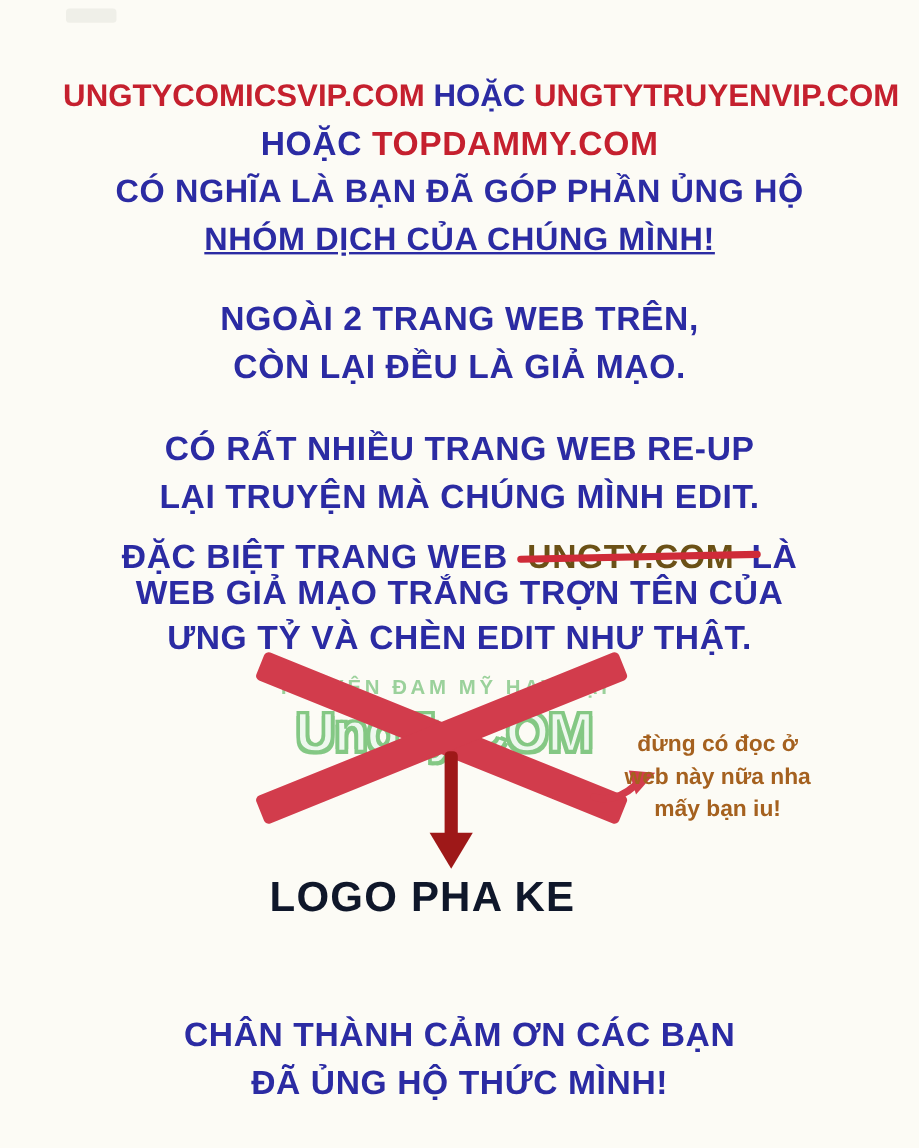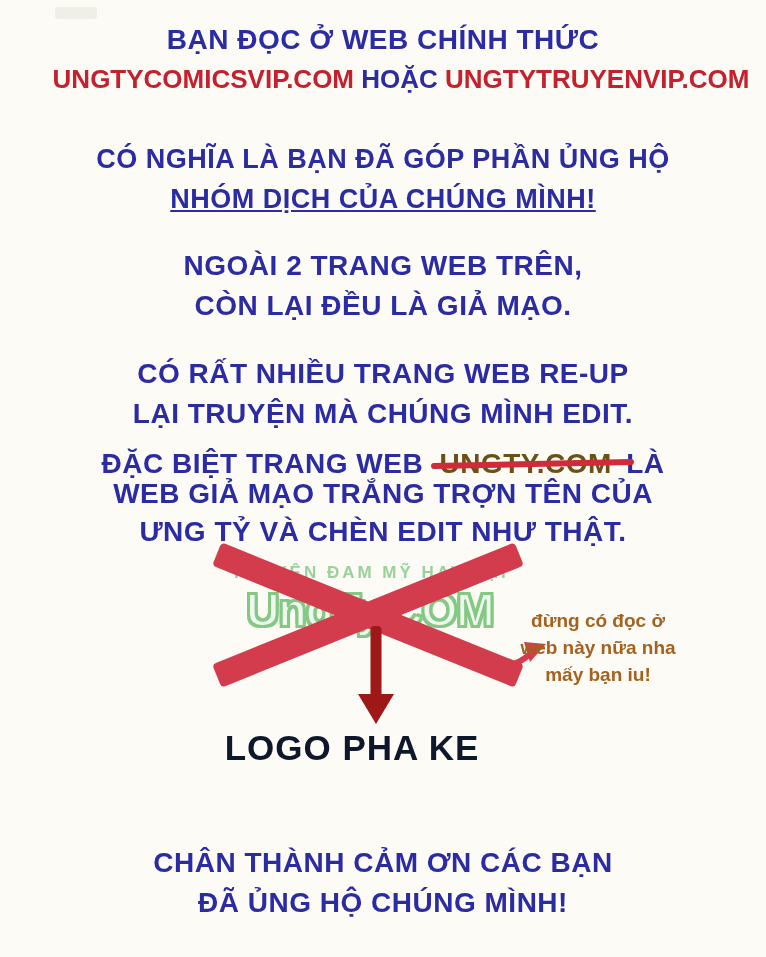--- a/index.html
+++ b/index.html
@@ -108,28 +108,31 @@
     line-height: 27px; color: #a5611f; white-space: nowrap;
   }
 </style>
 </head>
 <body>
 
 <div class="page">
 
   <div class="smudge"></div>
 
-  <div class="line blue h28" style="top:24px;">BẠN ĐỌC Ở WEB CHÍNH THỨC</div>
 
   <div class="line h26" style="top:64px;padding-left:18px;">
     <span class="red">UNGTYCOMICSVIP.COM</span>
     <span class="blue">HOẶC</span>
     <span class="red">UNGTYTRUYENVIP.COM</span>
   </div>
 
+  <div class="line h28" style="top:104px;">
+    <span class="blue">HOẶC</span>
+    <span class="red">TOPDAMMY.COM</span>
+  </div>
 
   <div class="line blue h27" style="top:144px;">CÓ NGHĨA LÀ BẠN ĐÃ GÓP PHẦN ỦNG HỘ</div>
   <div class="line blue h27" style="top:184px;text-decoration:underline;">NHÓM DỊCH CỦA CHÚNG MÌNH!</div>
 
   <div class="line blue h28" style="top:250px;">NGOÀI 2 TRANG WEB TRÊN,</div>
   <div class="line blue h28" style="top:290px;">CÒN LẠI ĐỀU LÀ GIẢ MẠO.</div>
 
   <div class="line blue h28" style="top:358px;">CÓ RẤT NHIỀU TRANG WEB RE-UP</div>
   <div class="line blue h28" style="top:398px;">LẠI TRUYỆN MÀ CHÚNG MÌNH EDIT.</div>
 
@@ -162,15 +165,15 @@
   </div>
 
   <div class="down-arrow">
     <div class="stem"></div>
     <div class="head"></div>
   </div>
 
   <div class="caption">LOGO PHA KE</div>
 
   <div class="line blue h28" style="top:847px;">CHÂN THÀNH CẢM ƠN CÁC BẠN</div>
-  <div class="line blue h28" style="top:887px;">ĐÃ ỦNG HỘ CHÚNG MÌNH!</div>
+  <div class="line blue h28" style="top:887px;">ĐÃ ỦNG HỘ THỨC MÌNH!</div>
 
 </div>
 
 </body></html>

